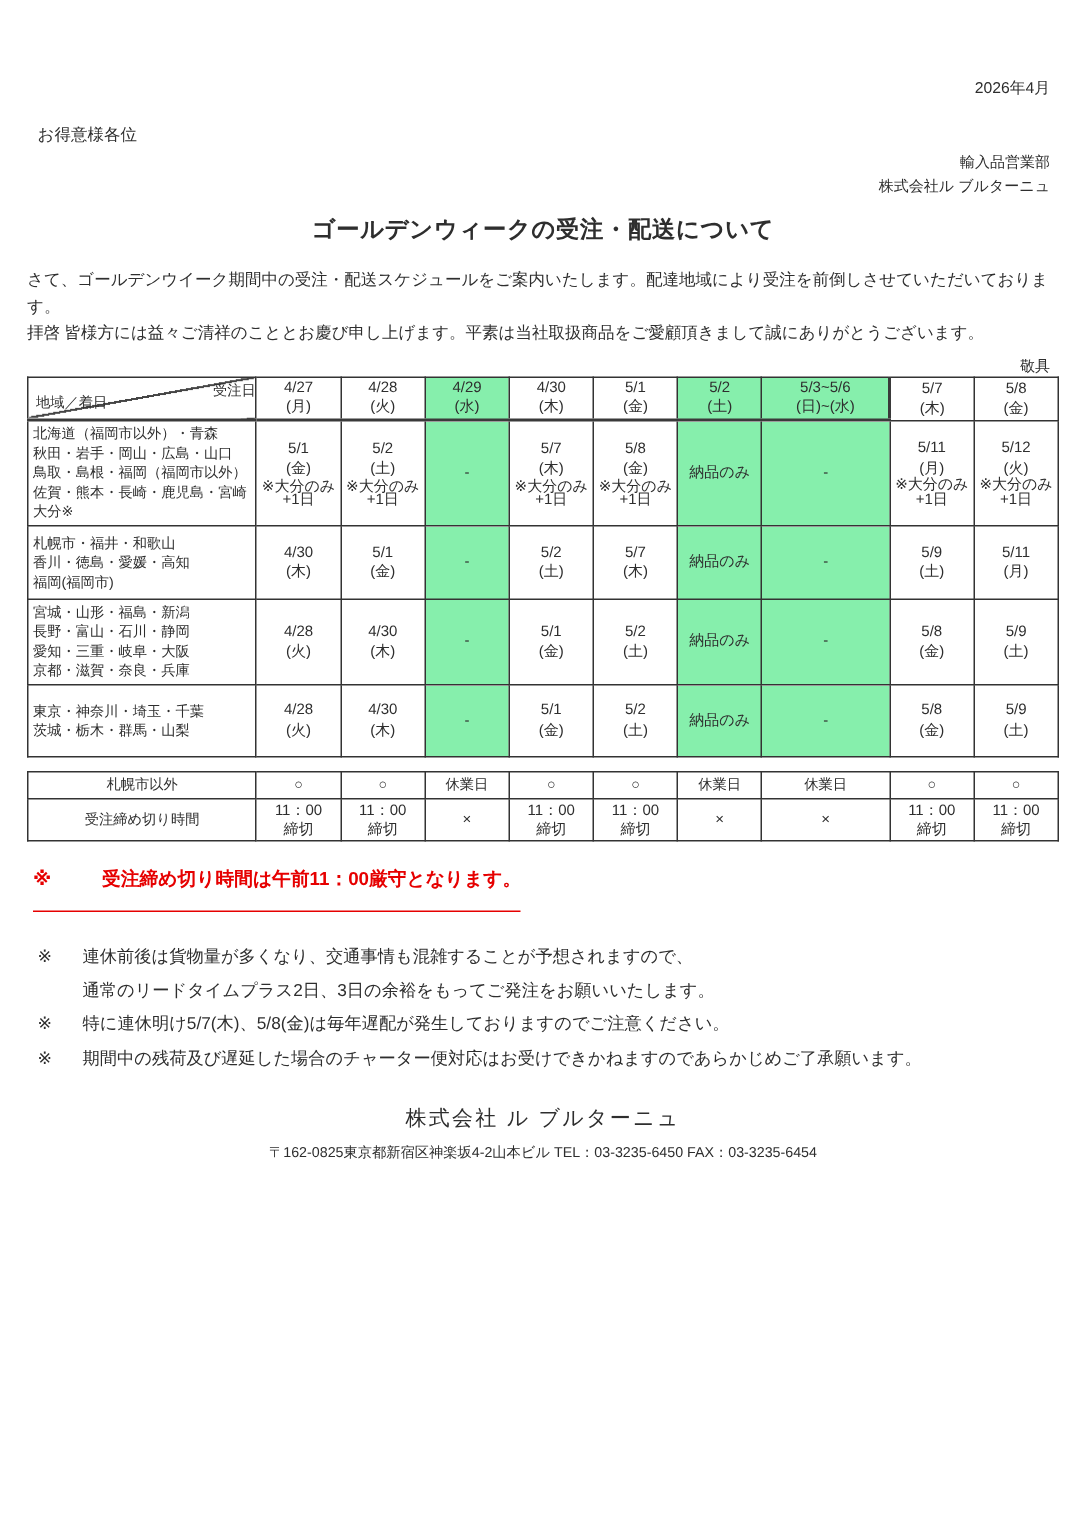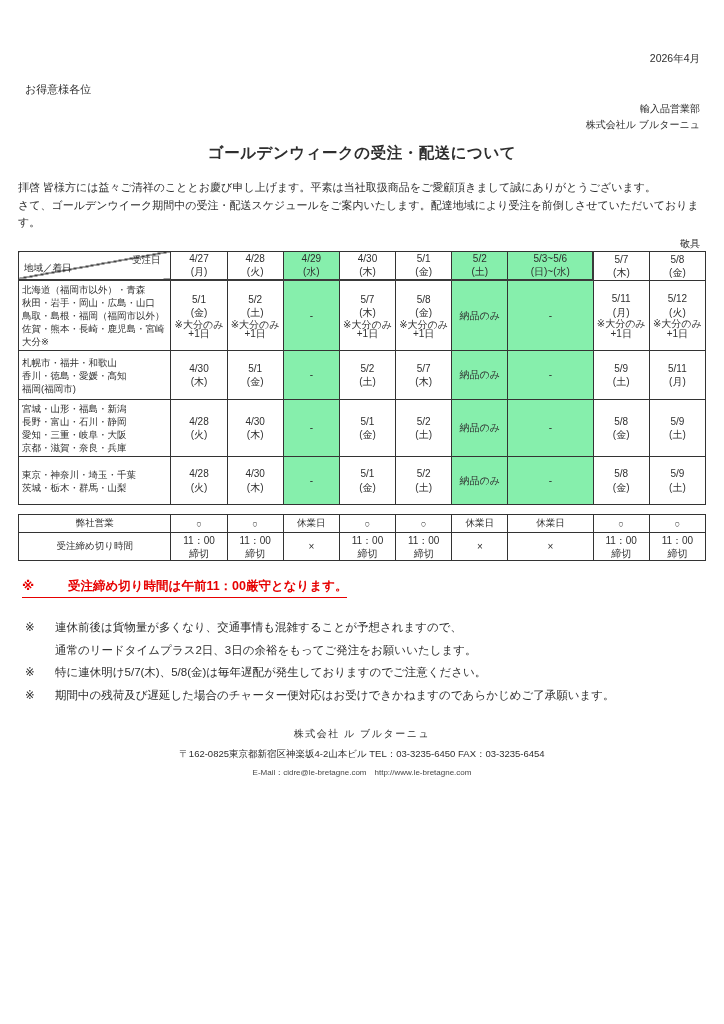--- a/index.html
+++ b/index.html
@@ -40,60 +40,60 @@
   .rl { font-size:9.5px; line-height:13px; white-space:nowrap; }
   .dl { font-size:10px; line-height:13.5px; }
   .sm { font-size:10px; line-height:9.5px; }
 
   th.corner {
     position:relative;
     background:linear-gradient(to bottom right,
       transparent calc(50% - 0.75px), #444 calc(50% - 0.75px),
       #444 calc(50% + 0.75px), transparent calc(50% + 0.75px));
   }
-  .c-top { position:absolute; top:2px; right:10px; font-size:9.5px; }
+  .c-top { position:absolute; top:2px; right:0; font-size:9.5px; }
   .c-bot { position:absolute; bottom:4px; left:5px; font-size:9.5px; }
 
   .biz { margin-top:9px; }
   #biz-row-1 { height:18px; }
   #biz-row-2 { height:28px; }
   .biz td { font-size:9.5px; }
   .bl { font-size:10px; line-height:13px; }
 
   .red-note { margin:17px 0 0 22px; color:#e60000; font-size:12.5px; font-weight:bold; }
-  .red-inner { display:inline-block; border-bottom:1.5px solid #e60000; padding-bottom:2px; }
+  .red-inner { display:inline-block; border-bottom:1.5px solid #e60000; padding-bottom:12px; }
   .red-marker { display:inline-block; width:46px; }
 
   .notes { margin-top:22px; font-size:11.5px; }
   .note-item { display:flex; margin-bottom:7.5px; }
   .note-marker { flex:none; width:30px; margin-left:25px; }
   .note-text { flex:1; padding-right:12px; }
 
   .footer { text-align:center; margin-top:24px; }
-  .f-company { font-size:10px; letter-spacing:1.5px; }
+  .f-company { font-size:14px; letter-spacing:1.5px; }
   .f-address { font-size:9.5px; margin-top:7px; }
   .f-contact { font-size:8px; margin-top:6px; color:#454545; }
 </style>
 </head>
 <body>
 
 <div class="page">
 
   <div class="doc-date">2026年4月</div>
   <div class="salutation">お得意様各位</div>
   <div class="sender">
     <div>輸入品営業部</div>
     <div>株式会社ル ブルターニュ</div>
   </div>
 
   <div class="doc-title">ゴールデンウィークの受注・配送について</div>
 
   <div class="body-para">
+    <div>さて、ゴールデンウイーク期間中の受注・配送スケジュールをご案内いたします。配達地域により受注を前倒しさせていただいております。</div>
     <div>拝啓 皆様方には益々ご清祥のこととお慶び申し上げます。平素は当社取扱商品をご愛顧頂きまして誠にありがとうございます。</div>
-    <div>さて、ゴールデンウイーク期間中の受注・配送スケジュールをご案内いたします。配達地域により受注を前倒しさせていただいております。</div>
   </div>
   <div class="closing">敬具</div>
 
   <table class="sched">
     <colgroup>
       <col style="width:152px">
       <col style="width:56px">
         <col style="width:56px">
         <col style="width:56px">
       <col style="width:56px">
@@ -333,21 +333,21 @@
         <col style="width:56px">
       <col style="width:56px">
         <col style="width:56px">
         <col style="width:56px">
       <col style="width:85px">
       <col style="width:56px">
         <col style="width:56px">
     </colgroup>
     <tbody>
       <tr id="biz-row-1">
-        <td>弊社営業</td>
+        <td>札幌市以外</td>
       <td>○</td>
           <td>○</td>
           <td>休業日</td>
           <td>○</td>
           <td>○</td>
           <td>休業日</td>
           <td>休業日</td>
           <td>○</td>
           <td>○</td>
         </tr>
@@ -409,16 +409,15 @@
       </div>
       <div class="note-item">
         <div class="note-marker">※</div>
         <div class="note-text">期間中の残荷及び遅延した場合のチャーター便対応はお受けできかねますのであらかじめご了承願います。</div>
       </div>
     </div>
 
   <div class="footer">
     <div class="f-company">株式会社 ル ブルターニュ</div>
     <div class="f-address">〒162-0825東京都新宿区神楽坂4-2山本ビル TEL：03-3235-6450 FAX：03-3235-6454</div>
-    <div class="f-contact">E-Mail：cidre@le-bretagne.com　http://www.le-bretagne.com</div>
   </div>
 
 </div>
 
 </body></html>

